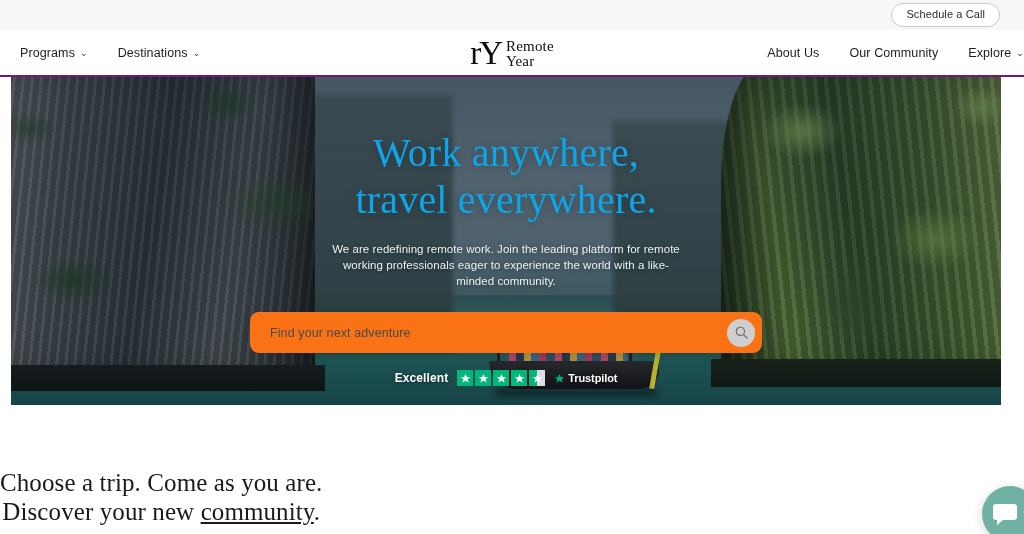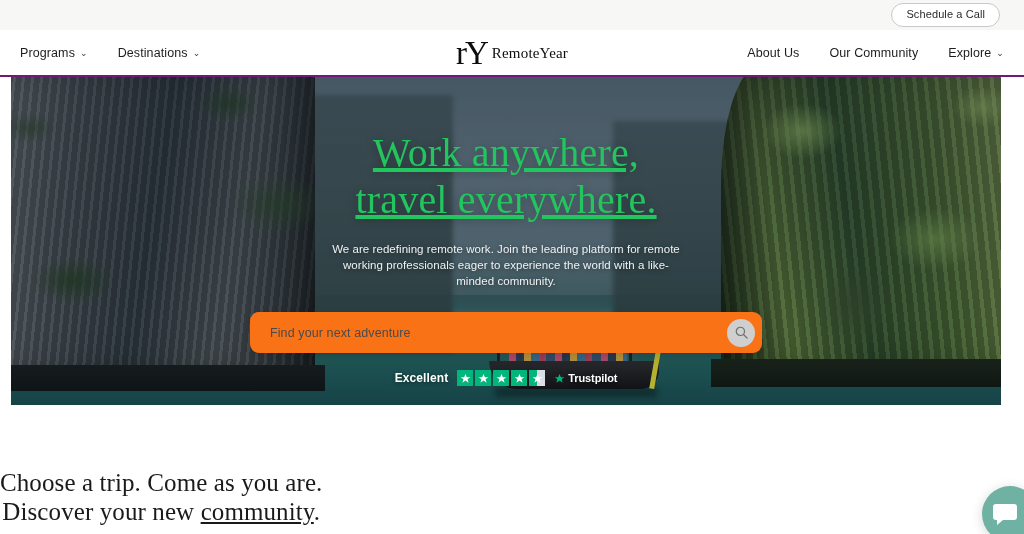--- a/index.html
+++ b/index.html
@@ -38,21 +38,21 @@
 
   
   .navbar {
     position: absolute; top: 30px; left: 0;
     width: 1024px; height: 47px;
     background: #ffffff;
     display: flex; align-items: center;
     border-bottom: 2px solid #701a75;
   }
   .nav-left { display: flex; align-items: center; gap: 30px; padding-left: 20px; flex: 0 0 auto; }
-  .nav-right { display: flex; align-items: center; gap: 30px; padding-right: 20px; margin-left: auto; flex: 0 0 auto; }
+  .nav-right { display: flex; align-items: center; gap: 30px; margin-left: auto; flex: 0 0 auto; }
   .nav-link {
     font-size: 12.5px;
     color: #1d1d1d;
     letter-spacing: 0.1px;
     cursor: pointer;
     display: inline-flex; align-items: center; gap: 5px;
     white-space: nowrap;
   }
   .caret {
     display: inline-block;
@@ -74,21 +74,21 @@
   .logo-mark {
     font-family: "Liberation Serif", serif;
     font-size: 33px;
     line-height: 28px;
     color: #0d0d0d;
     letter-spacing: -2px;
     font-weight: 400;
     transform: translateY(-1px);
   }
   .logo-words {
-    display: flex; 
+    display: flex; flex-direction: column;
     font-family: "Liberation Serif", serif;
     font-size: 15px;
     line-height: 15px;
     color: #0d0d0d;
     letter-spacing: 0.2px;
   }
 
   
   .hero {
     position: absolute;
@@ -223,26 +223,25 @@
   
   .hero-content {
     position: absolute; inset: 0;
     display: flex; flex-direction: column; align-items: center;
     padding-top: 52px;
   }
   .hero-title {
     font-family: "Liberation Serif", serif;
     font-size: 40px;
     line-height: 47px;
-    color: #22c55e;
+    color: #0ea5e9;
     text-align: center;
     font-weight: 400;
     letter-spacing: 0.2px;
     text-shadow: 0 1px 10px rgba(0,0,0,0.28);
-    text-decoration: underline;
   }
   .hero-sub {
     margin-top: 18px;
     width: 360px;
     font-size: 11.5px;
     line-height: 16px;
     color: #eef2f3;
     text-align: center;
     letter-spacing: 0.05px;
     text-shadow: 0 1px 5px rgba(0,0,0,0.4);

